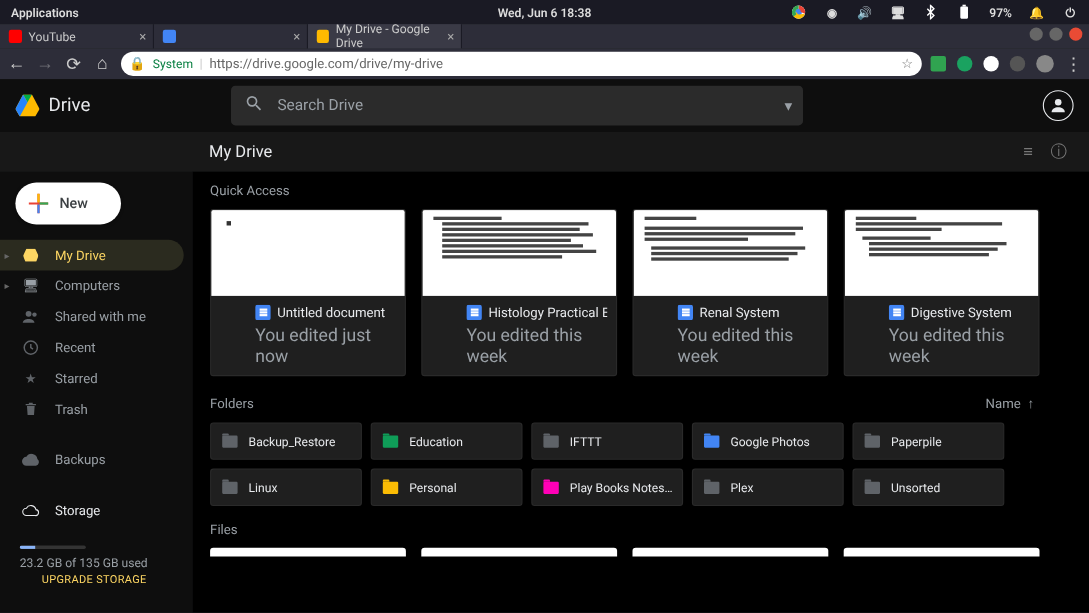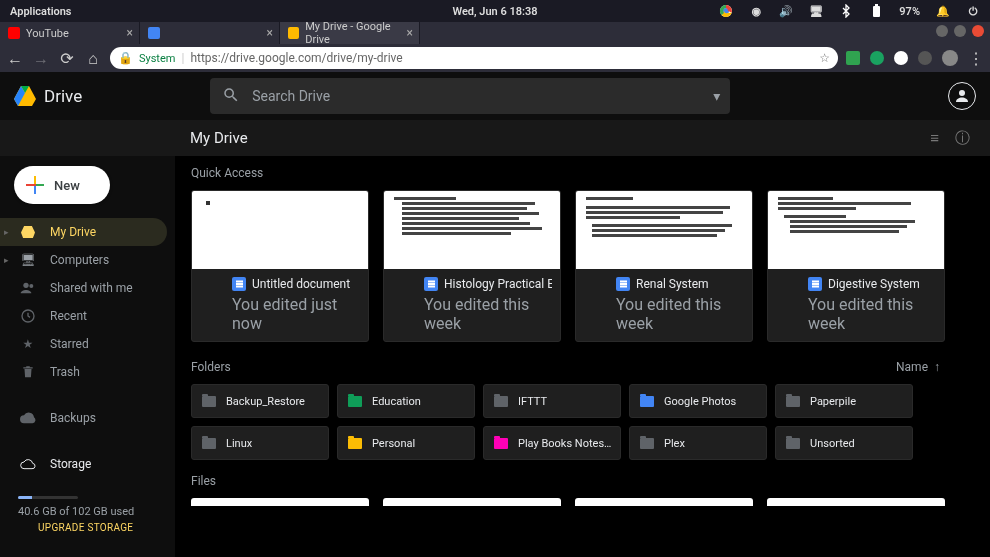--- a/index.html
+++ b/index.html
@@ -269,21 +269,21 @@
               <path d="M6 15a5 5 0 010-10 7 7 0 0113 2 4 4 0 01-1 8z"></path>
             </svg>
           </span>
           <span style="color:#e8eaed">Storage</span>
         </li>
     </ul>
     <div class="storage-sec">
       <div class="bar">
           <div class="fill"></div>
         </div>
-      <div>40.6 GB of 102 GB used</div>
+      <div>23.2 GB of 135 GB used</div>
       <div class="upgrade">UPGRADE STORAGE</div>
     </div>
   </div>
 
   <div class="content">
     <div class="sec-label">Quick Access</div>
     <div class="qa-row">
       <div class="qa-card">
         <div class="qa-thumb">
             <div style="width:4px;height:4px;background:#333;margin:4px 0 0 4px"></div>

